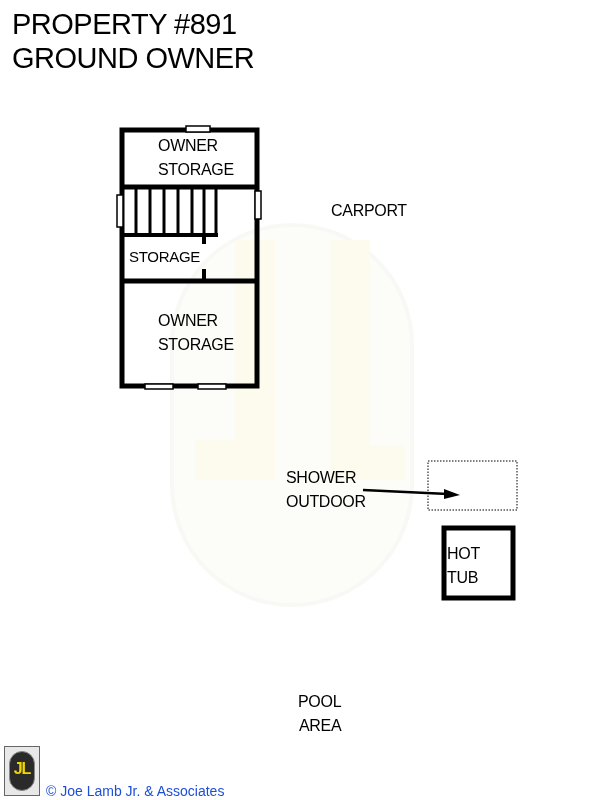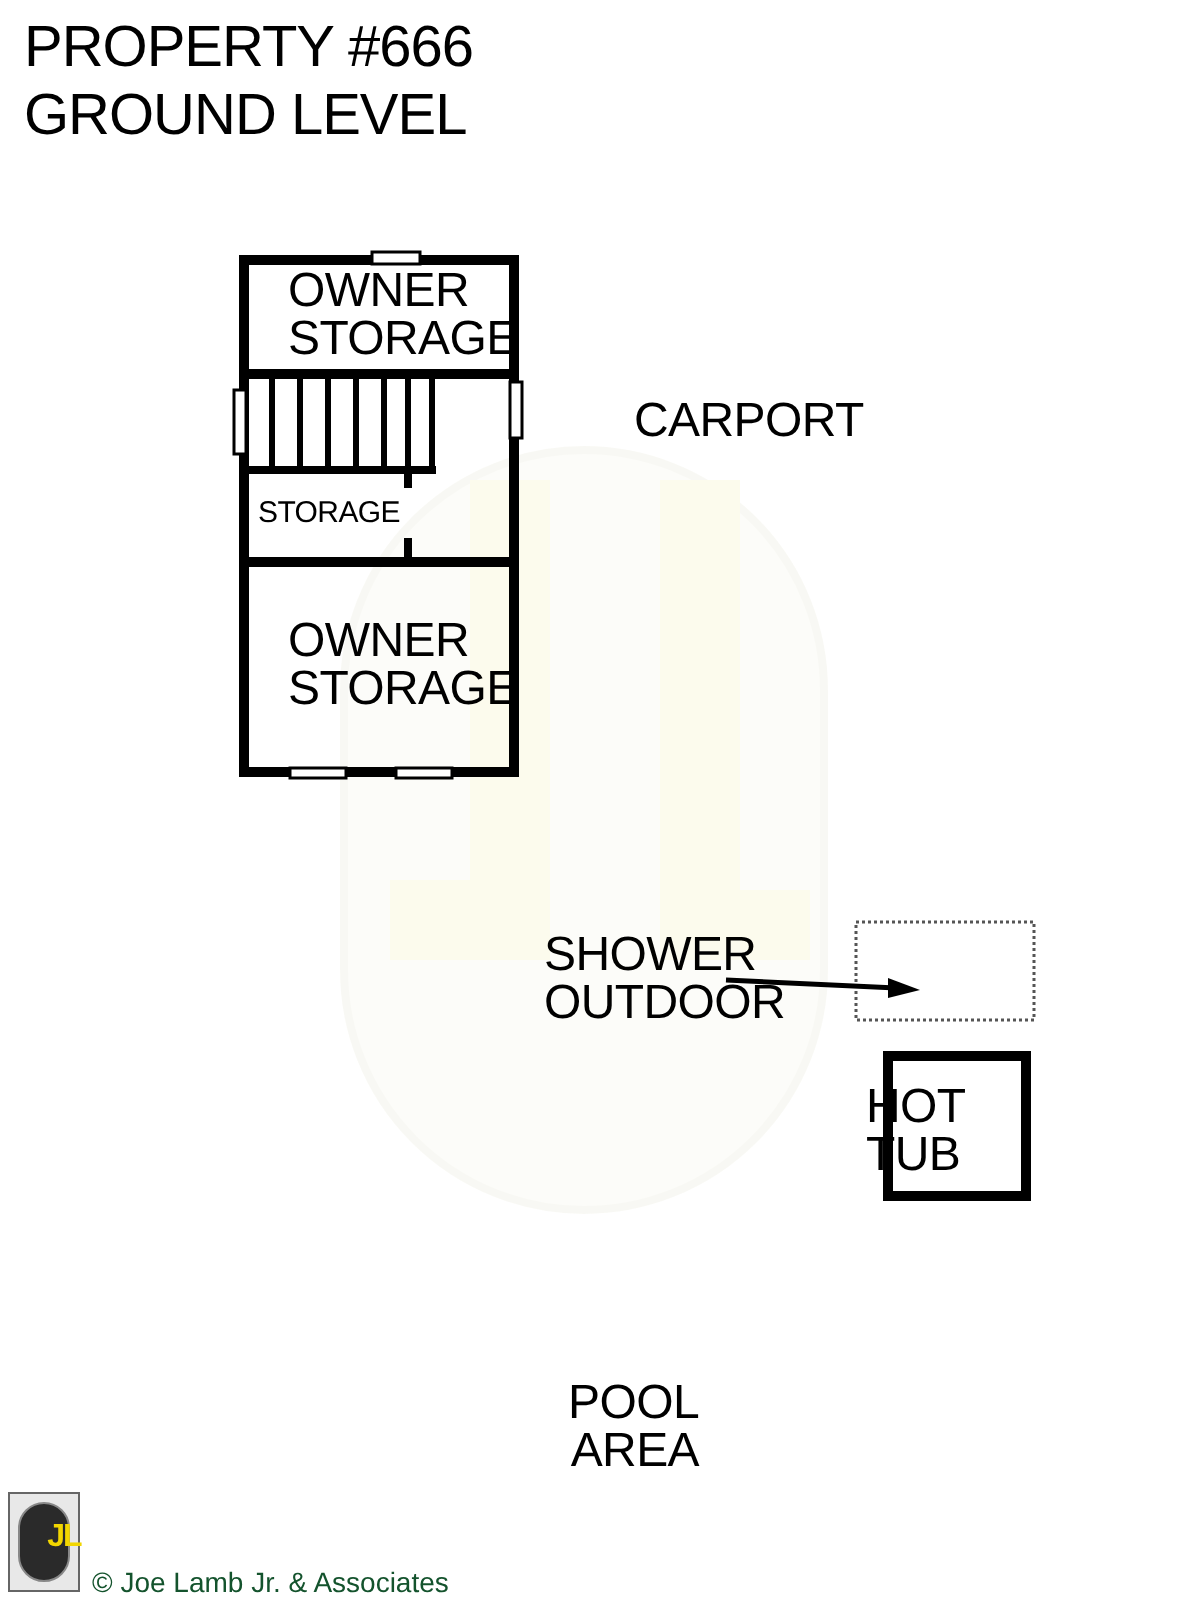--- a/index.html
+++ b/index.html
@@ -1,28 +1,28 @@
 <!DOCTYPE html>
 <html><head>
   <meta charset="utf-8">
   <style>
     html, body { margin:0; padding:0; background:#fff; }
     body { width:600px; height:800px; position:relative; overflow:hidden; font-family:"Liberation Sans", sans-serif; color:#000; }
     .abs { position:absolute; }
     .title { left:12px; font-size:29px; line-height:32px; letter-spacing:-0.5px; }
-    .lbl { font-size:24px; line-height:24px; letter-spacing:-0.3px; }
+    .lbl { font-size:16px; line-height:24px; letter-spacing:-0.3px;margin-left:14px; }
     .lbl-sm { font-size:15px; line-height:18px; letter-spacing:-0.3px; }
     svg.plan { position:absolute; left:0; top:0; }
-    .footer-text { font-size:14px; line-height:16px; color:#14532d;text-align:right; }
+    .footer-text { font-size:14px; line-height:16px; color:#1d4ed8;text-align:right; }
   </style>
 </head>
 <body>
 
-<div class="abs title" style="top:8px;">PROPERTY #666</div>
-<div class="abs title" style="top:42px;">GROUND LEVEL</div>
+<div class="abs title" style="top:8px;">PROPERTY #891</div>
+<div class="abs title" style="top:42px;">GROUND OWNER</div>
 
 <svg class="plan" width="600" height="800" viewBox="0 0 600 800">
 
   <g opacity="0.5">
     <rect x="172" y="225" width="240" height="380" rx="120" ry="120" fill="#fafaf4" stroke="#f3f3ea" stroke-width="4"></rect>
     <rect x="235" y="240" width="40" height="240" fill="#fbf8dc"></rect>
     <rect x="195" y="440" width="70" height="40" fill="#fbf8dc"></rect>
     <rect x="330" y="240" width="40" height="240" fill="#fbf8dc"></rect>
     <rect x="330" y="445" width="75" height="35" fill="#fbf8dc"></rect>
   </g>
@@ -87,15 +87,15 @@
   <div>HOT</div>
   <div>TUB</div>
 </div>
 <div class="abs lbl" style="left:284px; top:690px;text-align:right;">
   <div>POOL</div>
   <div>AREA</div>
 </div>
 
 <div class="abs" style="left:4px; top:746px; width:36px; height:50px; border:1px solid #666; background:#e8e8e8; box-sizing:border-box;">
   <div style="position:absolute; left:4px; top:4px; width:26px; height:40px; border-radius:13px; background:#2a2a2a; border:1px solid #888; box-sizing:border-box;"></div>
-  <div style="position:absolute; left:0; top:13px; width:34px; text-align:center; font-weight:bold; font-size:16px; color:#f2d600; letter-spacing:-1px;padding-left:10px;">JL</div>
+  <div style="position:absolute; left:0; top:13px; width:34px; text-align:center; font-weight:bold; font-size:16px; color:#f2d600; letter-spacing:-1px;">JL</div>
 </div>
 <div class="abs footer-text" style="left:46px; top:783px;">© Joe Lamb Jr. &amp; Associates</div>
 
 </body></html>

